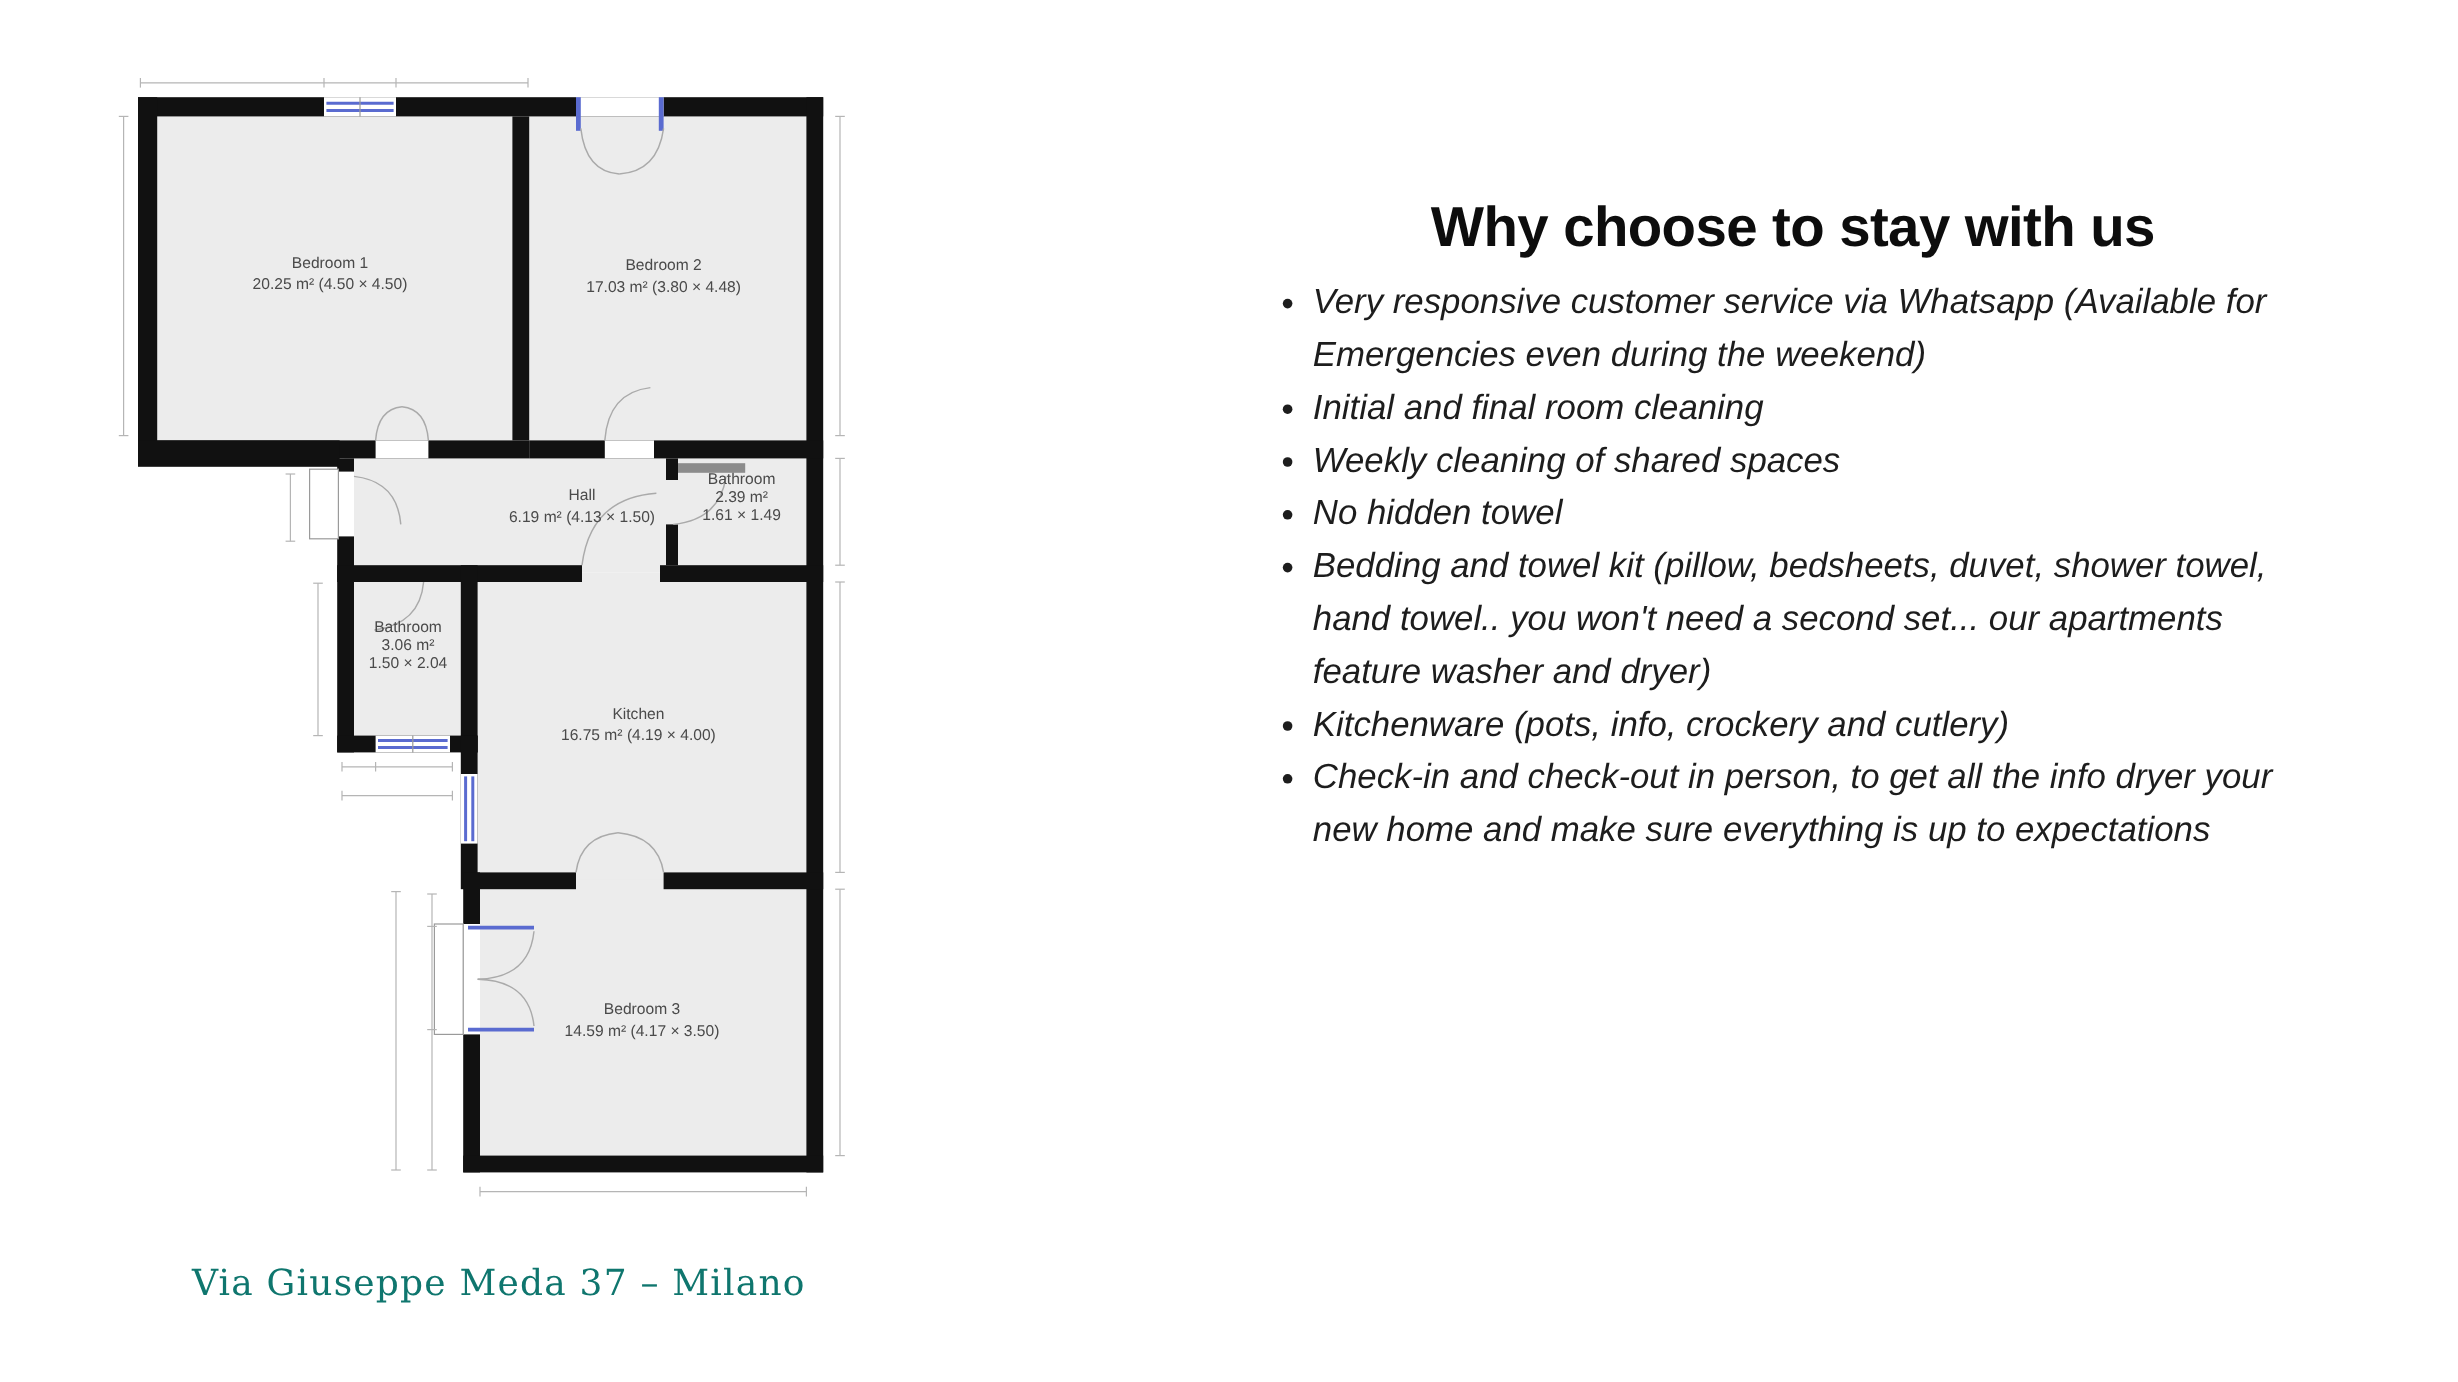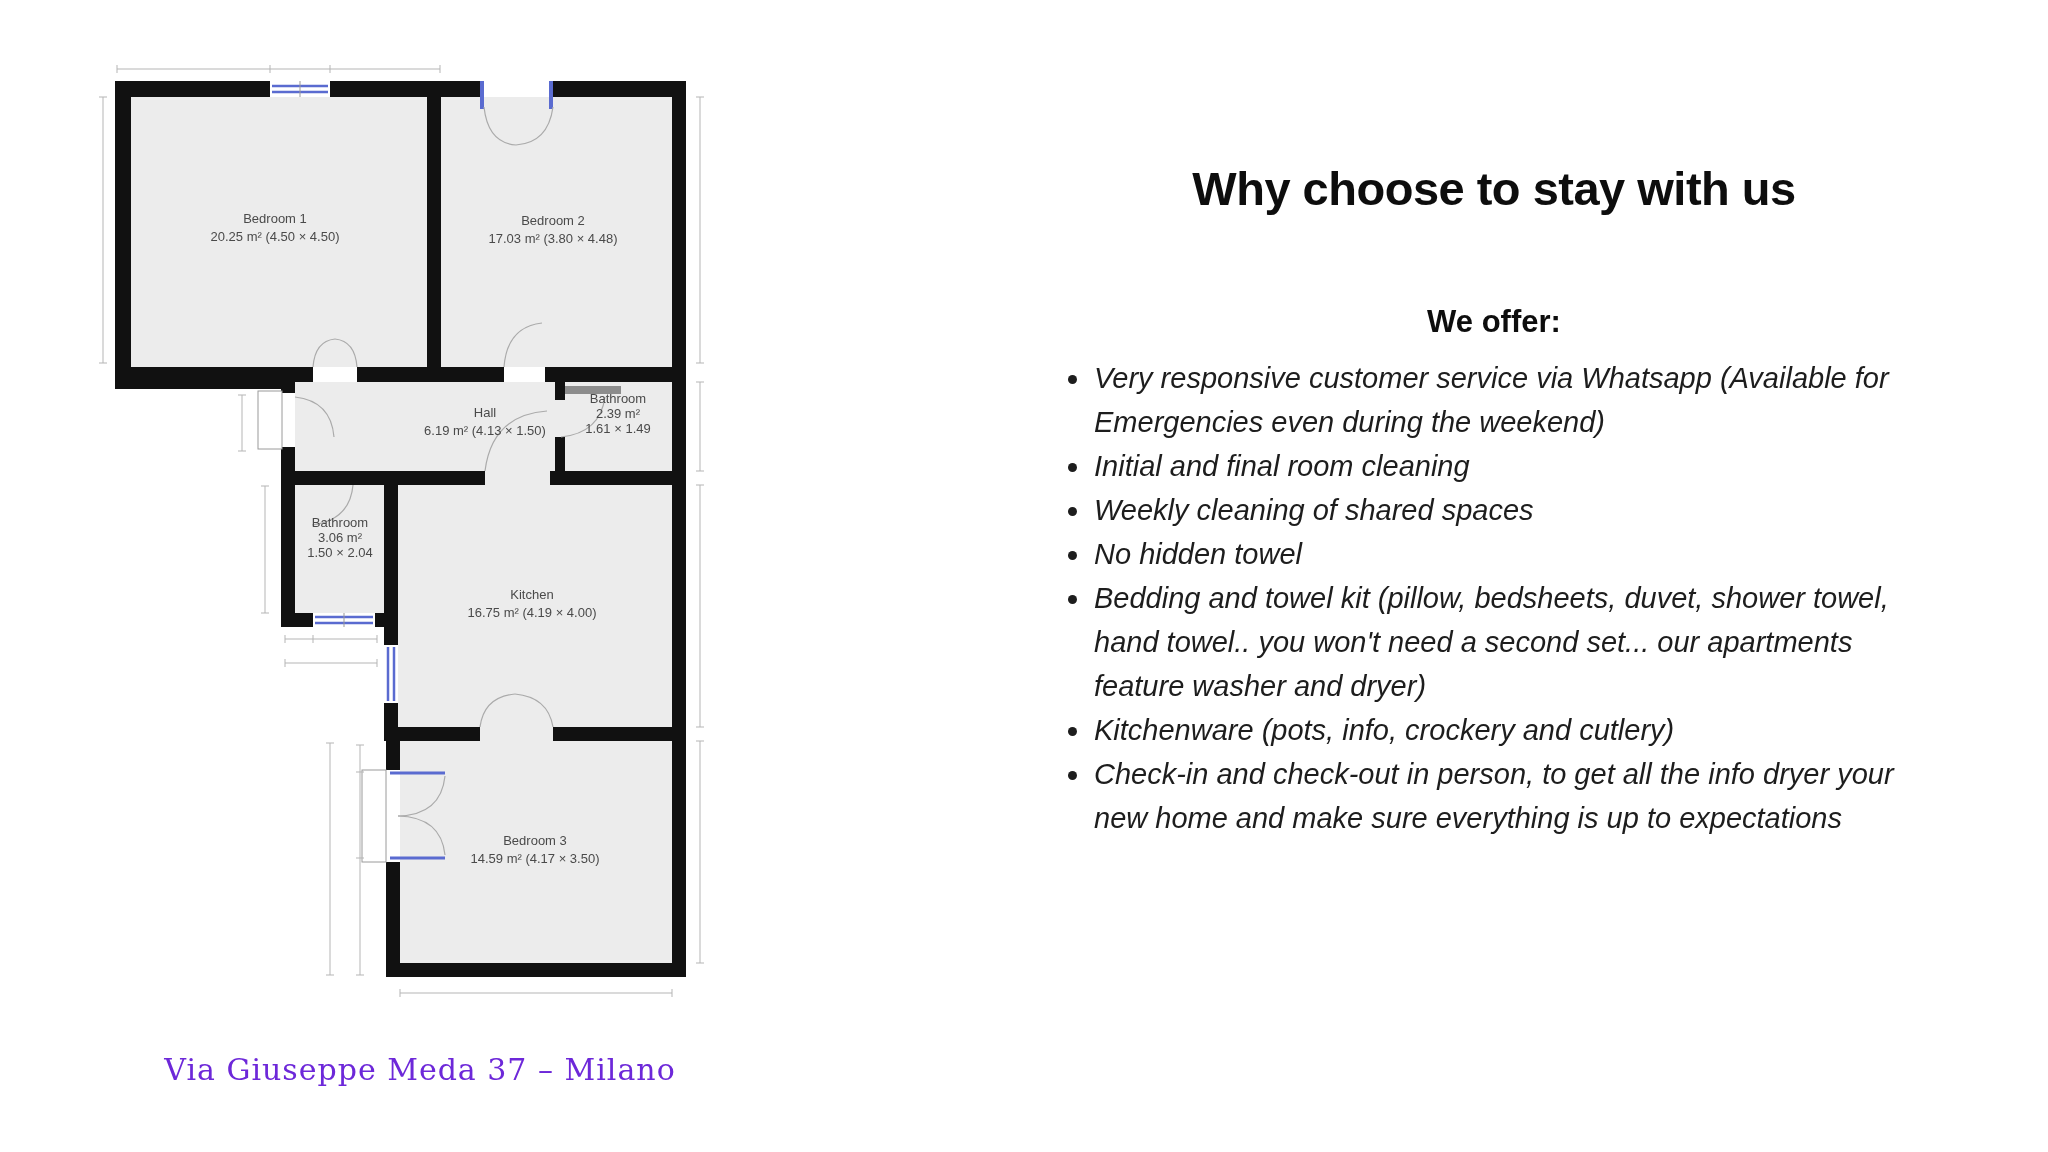--- a/index.html
+++ b/index.html
@@ -5,22 +5,22 @@
   html,body{margin:0;padding:0;background:#ffffff;}
   #canvas{position:relative;width:2048px;height:1152px;background:#ffffff;overflow:hidden;
           font-family:"Liberation Sans",sans-serif;color:#1a1a1a;}
 
   
   .plan-wrap{position:absolute;left:95px;top:45px;width:635px;height:965px;}
   .plan-wrap svg{display:block;width:100%;height:100%;}
   .room-name,.room-size{font-family:"Liberation Sans",sans-serif;fill:#4a4a4a;}
   .room-name{font-size:13px;}
   .room-size{font-size:13px;}
-  .address{position:absolute;left:160px;top:1052px;width:520px;text-align:center;
-           font-family:"DejaVu Serif",serif;font-size:30px;color:#6d28d9;letter-spacing:1px;}
+  .address{position:absolute;left:160px;top:1052px;width:520px;
+           font-family:"DejaVu Serif",serif;font-size:30px;color:#0f766e;letter-spacing:1px;}
 
   
   .info-panel{position:absolute;left:1046px;top:148px;width:896px;}
   .panel-title{margin:12px;font-size:47px;line-height:58px;font-weight:bold;color:#0d0d0d;
                text-align:center;letter-spacing:-0.5px;}
   .offer-heading{margin:84px 0 14px 0;font-size:31px;line-height:40px;font-weight:bold;
                  color:#0d0d0d;text-align:center;}
   .offer-list{margin:0;padding:0 0 0 46px;list-style:disc;font-style:italic;}
   .offer-list li{font-size:29px;line-height:44px;color:#1d1d1d;padding-left:2px;}
   .closing{margin:44px 0 0 0;font-size:31px;line-height:40px;font-weight:bold;color:#0d0d0d;
@@ -215,21 +215,20 @@
           <text class="room-size" x="440" y="818">14.59 m² (4.17 × 3.50)</text>
         </g>
       </g>
     </svg>
   </div>
 
   <div class="address">Via Giuseppe Meda 37 – Milano</div>
 
   <div class="info-panel">
     <h1 class="panel-title">Why choose to stay with us</h1>
-    <div class="offer-heading">We offer:</div>
     <ul class="offer-list">
       <li>Very responsive customer service via Whatsapp (Available for Emergencies even during the weekend)</li>
       <li>Initial and final room cleaning</li>
       <li>Weekly cleaning of shared spaces</li>
       <li>No hidden towel</li>
       <li>Bedding and towel kit (pillow, bedsheets, duvet, shower towel, hand towel.. you won't need a second set... our apartments feature washer and dryer)</li>
       <li>Kitchenware (pots, info, crockery and cutlery)</li>
       <li>Check-in and check-out in person, to get all the info dryer your new home and make sure everything is up to expectations</li>
     </ul>
   </div>

